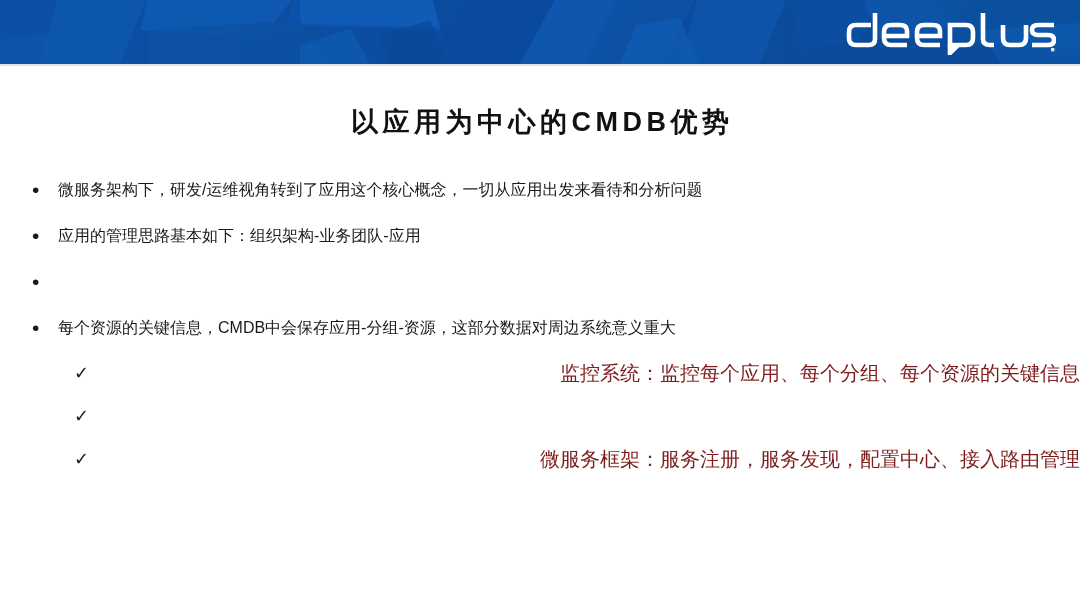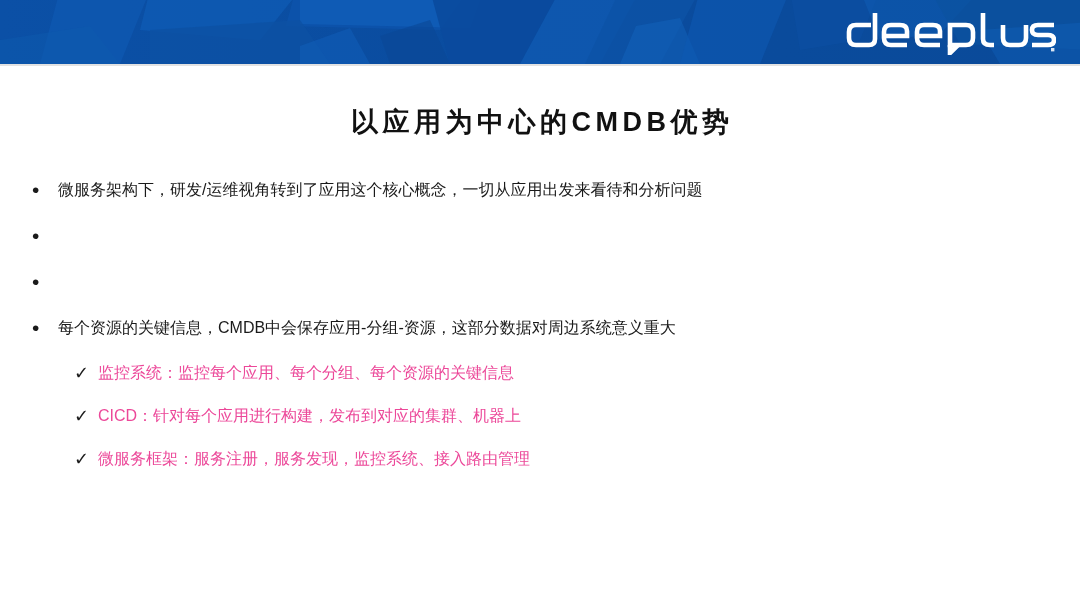--- a/index.html
+++ b/index.html
@@ -107,24 +107,25 @@
   }
   .sub-marker {
     flex: 0 0 auto;
     width: 24px;
     font-size: 18px;
     line-height: 34px;
     color: #1a1a1a;
   }
   .sub-text {
     flex: 1 1 auto;
-    font-size: 16px;
+    font-size: 20px;
     line-height: 34px;
-    color: #ec4899;
+    color: #7f1d1d;
     white-space: nowrap;
+    text-align: right;
   }
 </style>
 </head>
 <body>
 
 <div class="banner">
   <svg class="banner-bg" viewBox="0 0 1080 64" preserveAspectRatio="none">
     <defs>
       <linearGradient id="bgGrad" x1="0" y1="0" x2="1" y2="0">
         <stop offset="0%" stop-color="#0b50a6"></stop>
@@ -183,39 +184,39 @@
 
 <div class="content">
 
   <div class="bullet-row">
     <span class="bullet-marker">•</span>
     <span class="bullet-text">微服务架构下，研发/运维视角转到了应用这个核心概念，一切从应用出发来看待和分析问题</span>
   </div>
 
   <div class="bullet-row">
     <span class="bullet-marker">•</span>
+    <span class="bullet-text">应用的管理思路基本如下：组织架构-业务团队-应用</span>
   </div>
 
   <div class="bullet-row">
     <span class="bullet-marker">•</span>
   </div>
 
   <div class="bullet-row">
     <span class="bullet-marker">•</span>
     <span class="bullet-text">每个资源的关键信息，CMDB中会保存应用-分组-资源，这部分数据对周边系统意义重大</span>
   </div>
 
   <div class="sub-row">
     <span class="sub-marker">✓</span>
     <span class="sub-text">监控系统：监控每个应用、每个分组、每个资源的关键信息</span>
   </div>
 
   <div class="sub-row">
     <span class="sub-marker">✓</span>
-    <span class="sub-text">CICD：针对每个应用进行构建，发布到对应的集群、机器上</span>
   </div>
 
   <div class="sub-row">
     <span class="sub-marker">✓</span>
-    <span class="sub-text">微服务框架：服务注册，服务发现，监控系统、接入路由管理</span>
+    <span class="sub-text">微服务框架：服务注册，服务发现，配置中心、接入路由管理</span>
   </div>
 
 </div>
 
 </body></html>

